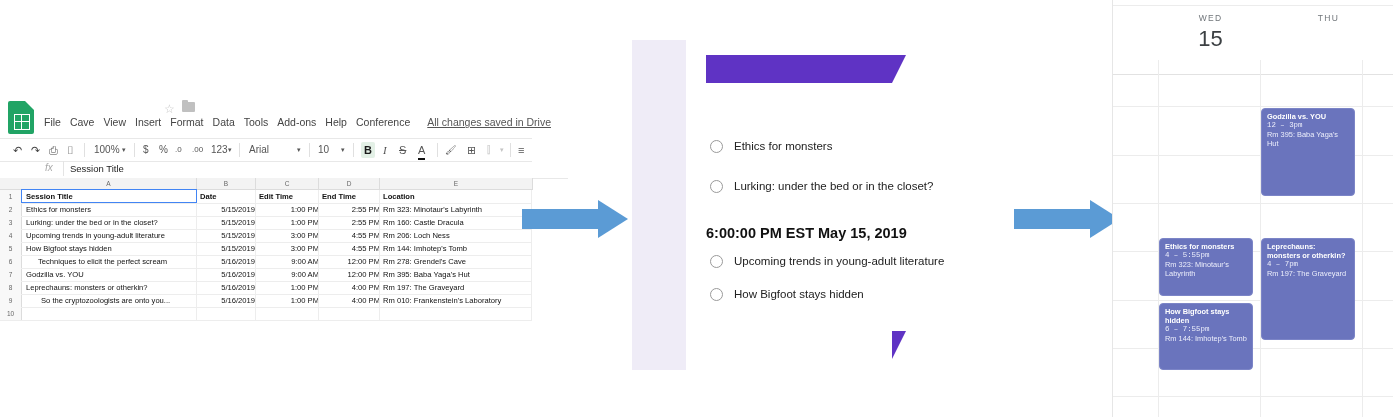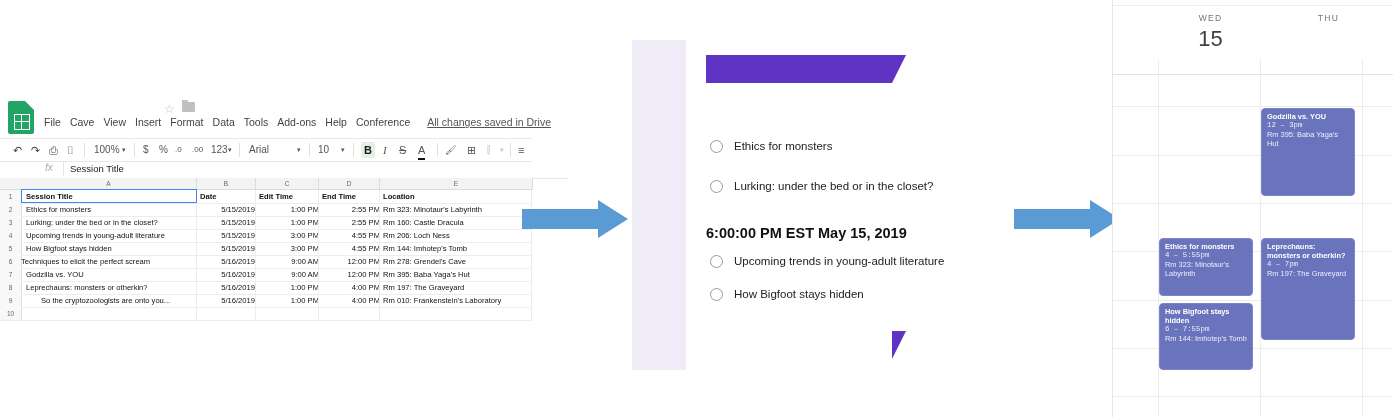--- a/index.html
+++ b/index.html
@@ -202,21 +202,21 @@
       <div class="cell" style="left:362px;width:148px">Rm 206: Loch Ness</div>
     </div>
     <div class="cellrow" style="top:64px;width:511px">
       <div class="cell" style="left:5px;width:170px">How Bigfoot stays hidden</div>
       <div class="cell r" style="left:179px;width:55px">5/15/2019</div>
       <div class="cell r" style="left:238px;width:60px">3:00 PM</div>
       <div class="cell r" style="left:301px;width:58px">4:55 PM</div>
       <div class="cell" style="left:362px;width:148px">Rm 144: Imhotep's Tomb</div>
     </div>
     <div class="cellrow" style="top:77px;width:511px">
-      <div class="cell" style="left:0;width:170px">Techniques to elicit the perfect scream</div>
+      <div class="cell" style="left:17px;width:170px">Techniques to elicit the perfect scream</div>
       <div class="cell r" style="left:179px;width:55px">5/16/2019</div>
       <div class="cell r" style="left:238px;width:60px">9:00 AM</div>
       <div class="cell r" style="left:301px;width:58px">12:00 PM</div>
       <div class="cell" style="left:362px;width:148px">Rm 278: Grendel's Cave</div>
     </div>
     <div class="cellrow" style="top:90px;width:511px">
       <div class="cell" style="left:5px;width:170px">Godzilla vs. YOU</div>
       <div class="cell r" style="left:179px;width:55px">5/16/2019</div>
       <div class="cell r" style="left:238px;width:60px">9:00 AM</div>
       <div class="cell r" style="left:301px;width:58px">12:00 PM</div>

